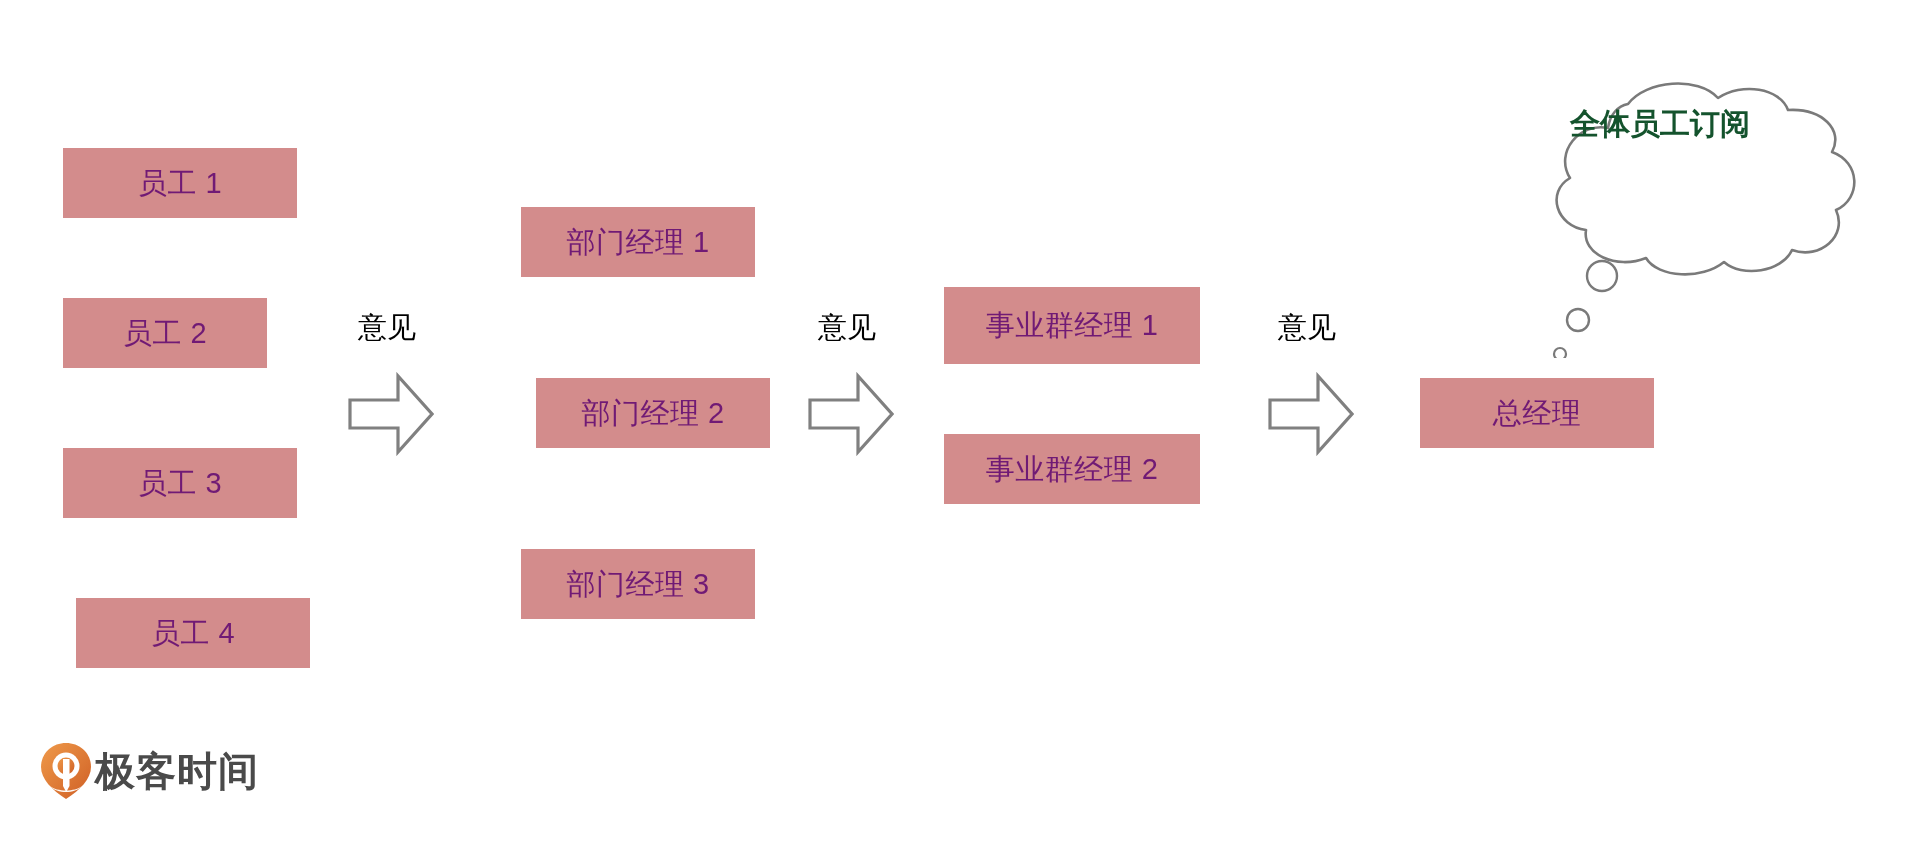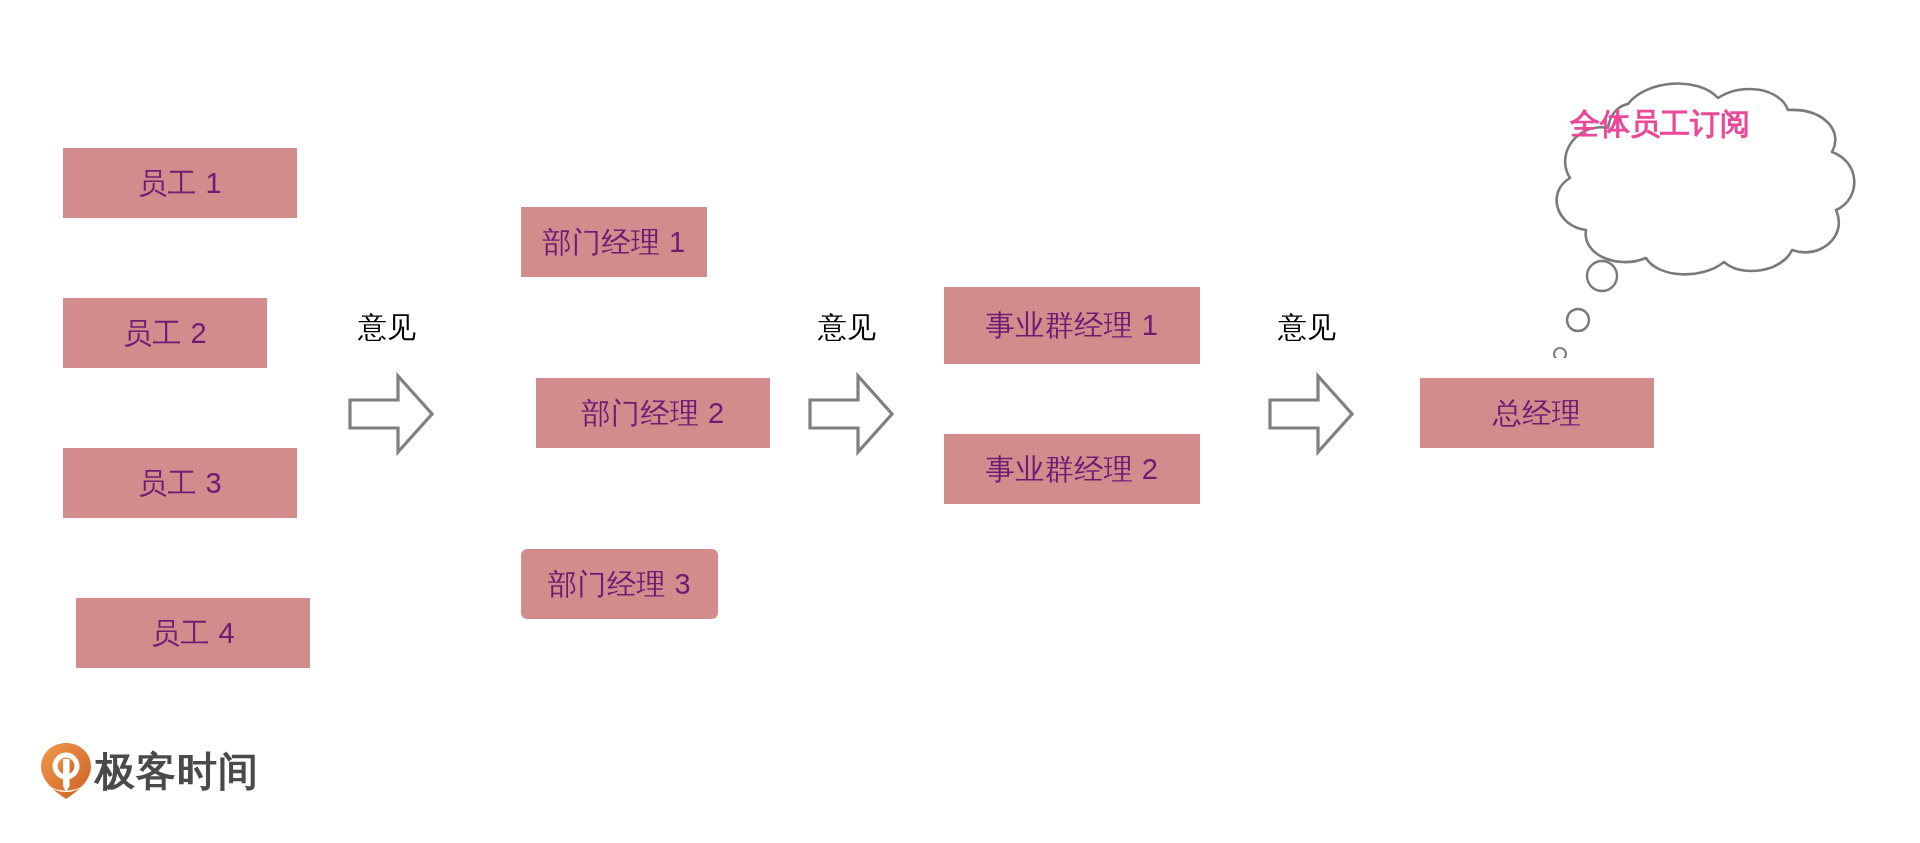--- a/index.html
+++ b/index.html
@@ -40,21 +40,21 @@
   }
   .flow-arrow {
     position: absolute;
   }
   .bubble-wrap {
     position: absolute;
   }
   .bubble-text {
     position: absolute;
     text-align: center;
-    color: #ec4899;
+    color: #14532d;
     font-size: 30px;
     font-weight: 700;
     line-height: 1.28;
     white-space: nowrap;
     left: 0;
     right: 0;
   }
   .bubble-line {
     display: block;
   }
@@ -96,27 +96,27 @@
     <span>员工 4</span>
   </div>
 
   <div class="flow-label" style="left:358px; top:313px;">意见</div>
   <div class="flow-arrow" style="left:348px; top:372px;">
     <svg width="86" height="84" viewBox="0 0 86 84">
       <polygon points="2,28 50,28 50,4 84,42 50,80 50,56 2,56" fill="#ffffff" stroke="#808080" stroke-width="3.2" stroke-linejoin="miter"></polygon>
     </svg>
   </div>
 
-  <div class="node-box" style="left:521px; top:207px; width:186px; height:70px;">
+  <div class="node-box" style="left:521px; top:207px; width:234px; height:70px;">
     <span>部门经理 1</span>
   </div>
   <div class="node-box" style="left:536px; top:378px; width:234px; height:70px;">
     <span>部门经理 2</span>
   </div>
-  <div class="node-box" style="left:521px; top:549px; width:197px; height:70px;border-radius:6px;">
+  <div class="node-box" style="left:521px; top:549px; width:234px; height:70px;">
     <span>部门经理 3</span>
   </div>
 
   <div class="flow-label" style="left:818px; top:313px;">意见</div>
   <div class="flow-arrow" style="left:808px; top:372px;">
     <svg width="86" height="84" viewBox="0 0 86 84">
       <polygon points="2,28 50,28 50,4 84,42 50,80 50,56 2,56" fill="#ffffff" stroke="#808080" stroke-width="3.2" stroke-linejoin="miter"></polygon>
     </svg>
   </div>
 

